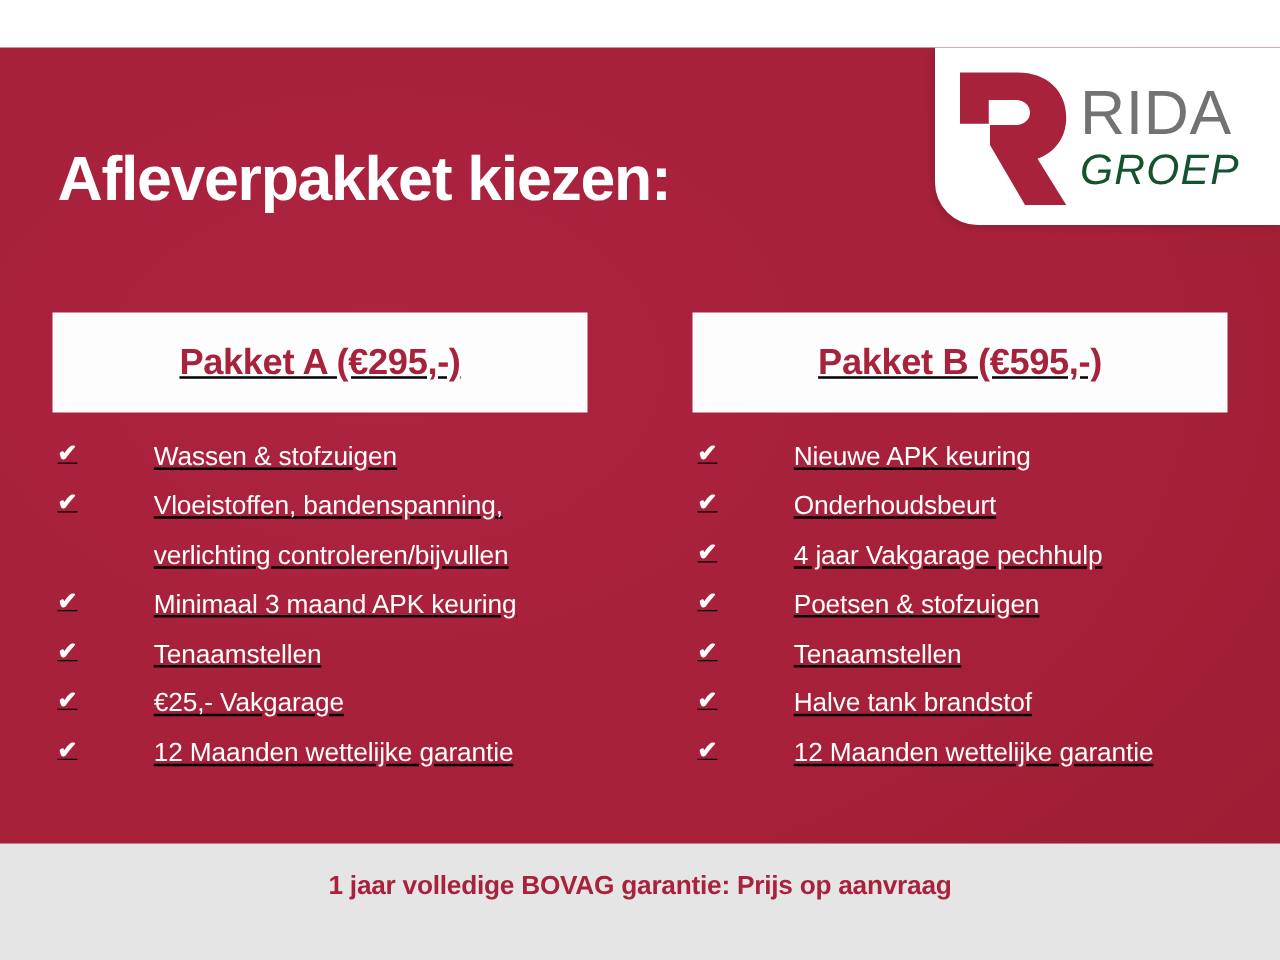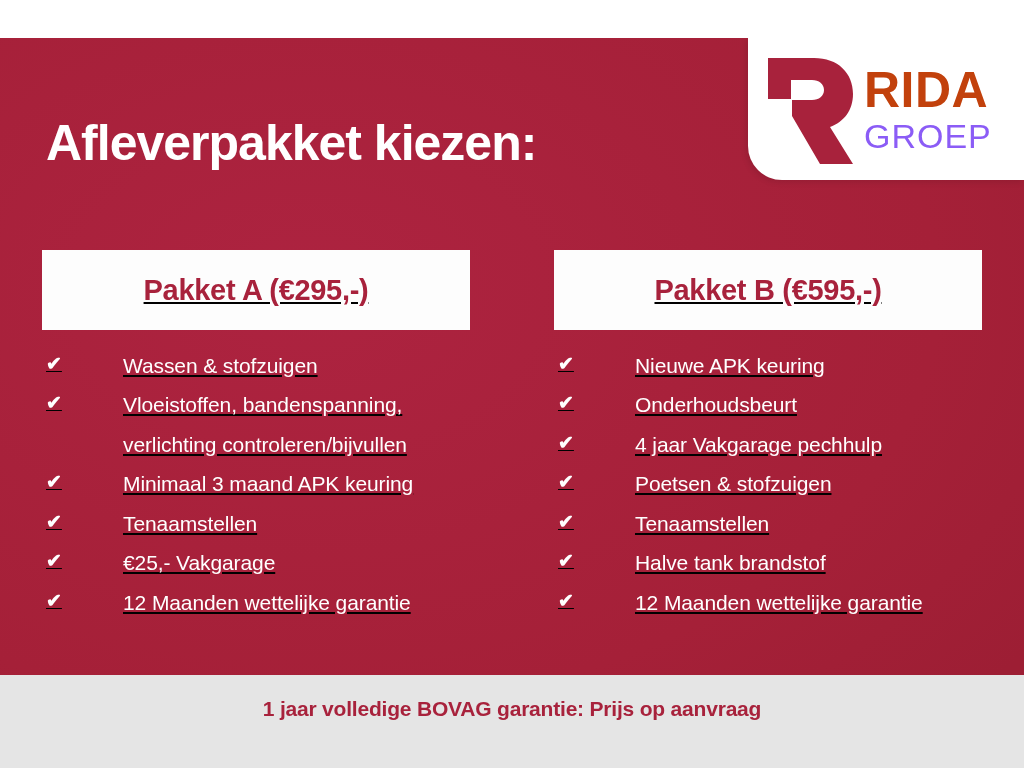--- a/index.html
+++ b/index.html
@@ -64,32 +64,33 @@
 
   .logo-words {
     display: flex;
     flex-direction: column;
     justify-content: center;
     margin-left: 10px;
     line-height: 1;
   }
   .logo-rida {
     font-family: "Liberation Sans", sans-serif;
-    font-weight: bold;
+    font-weight: normal;
     font-size: 50px;
     letter-spacing: 0.5px;
-    color: #c2410c;
+    color: #737373;
   }
   .logo-groep {
     font-family: "Liberation Sans", sans-serif;
     font-weight: normal;
     font-size: 34px;
     letter-spacing: 1px;
-    color: #8b5cf6;
+    color: #14532d;
     margin-top: 4px;
+    font-style: italic;
   }
 
   
   .title {
     position: absolute;
     left: 46px;
     top: 76px;
     font-size: 50px;
     font-weight: bold;
     color: #ffffff;

